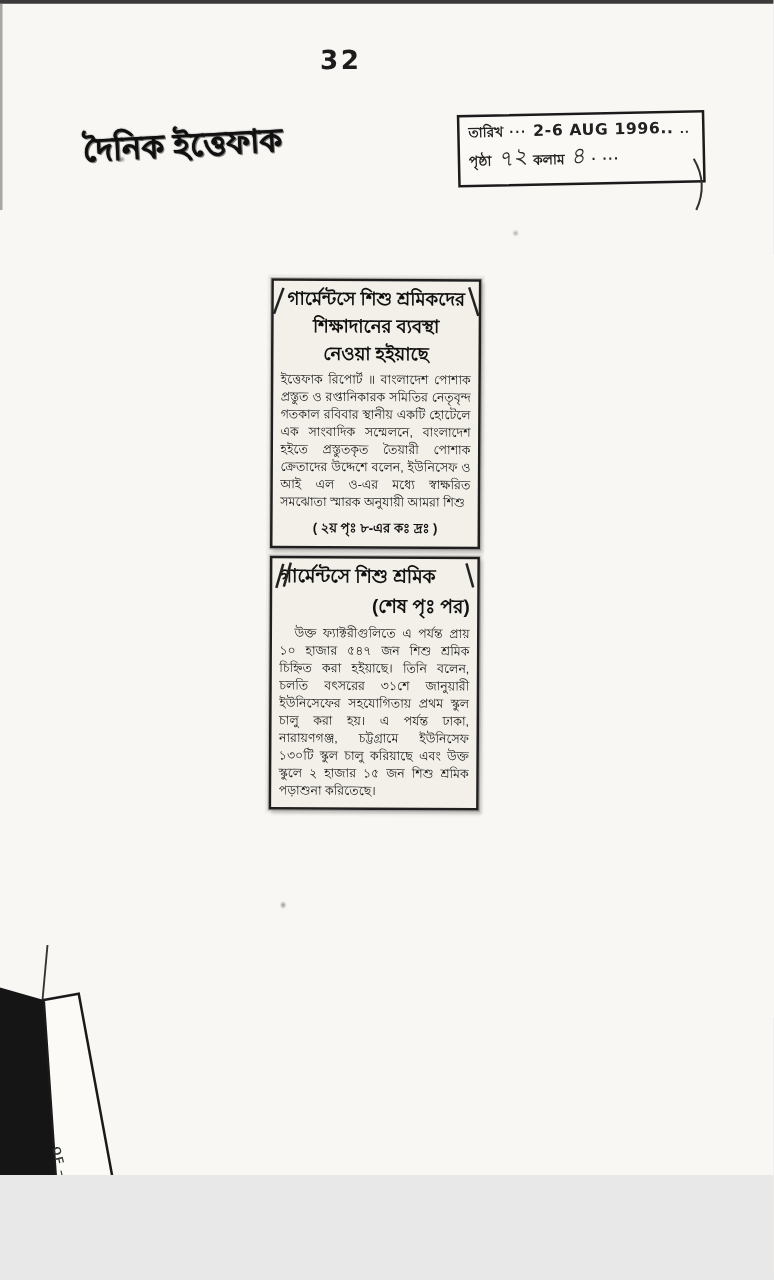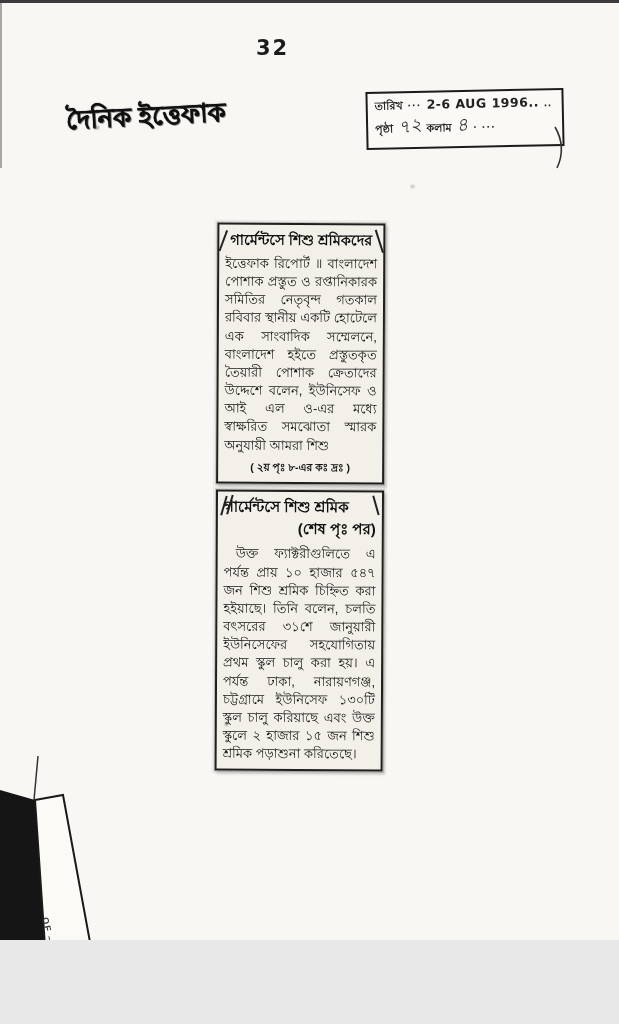--- a/index.html
+++ b/index.html
@@ -38,21 +38,21 @@
   .pen-curve{position:absolute;left:552px;top:126px;}
 
   
   .clip{position:absolute;left:213px;top:220px;width:174px;transform:rotate(.3deg);
     background:rgba(40,40,30,.05);padding:3px;box-sizing:border-box;}
   .clip-box{position:relative;background:#f2f0e8;border:2px solid #1f1f1f;
     box-shadow:0 0 0 1px rgba(0,0,0,.18),2px 3px 3px rgba(0,0,0,.18);
     padding:5px 6px;box-sizing:border-box;}
   .clip-box + .clip-box{margin-top:6px;}
   .headline{font-size:14.5px;font-weight:bold;text-align:center;line-height:1.5;color:#111;}
-  .body-text{font-size:13px;line-height:1.4;text-align:justify;margin:3px 0 0 0;color:#171717;}
+  .body-text{font-size:10px;line-height:1.4;text-align:justify;margin:3px 0 0 0;color:#171717;}
   .jump{text-align:center;font-size:10.5px;font-weight:bold;margin-top:5px;color:#111;}
   .cont-head{font-size:15px;font-weight:bold;line-height:1.3;color:#111;}
   .cont-sub{font-size:15px;text-align:right;font-weight:bold;margin-top:1px;color:#111;}
   .tear{position:absolute;width:1.6px;background:#222;}
 
   
   .corner-svg{position:absolute;left:0;top:750px;}
   .corner-text{font-size:9px;letter-spacing:1.5px;fill:#333;
     font-family:"Liberation Sans","DejaVu Sans",sans-serif;font-weight:bold;}
 </style>
@@ -90,20 +90,22 @@
     <path d="M3,1 C10,13 12,27 5,42" stroke="#333" stroke-width="1.6" fill="none"></path>
   </svg>
 
   <div class="clip">
 
     <div class="clip-box">
       <div class="tear" style="left:3px;top:5px;height:22px;transform:rotate(20deg);"></div>
       <div class="tear" style="right:3px;top:4px;height:24px;transform:rotate(-18deg);"></div>
       <div class="headline">
         <div>গার্মেন্টসে শিশু শ্রমিকদের</div>
+        <div>শিক্ষাদানের ব্যবস্থা</div>
+        <div>নেওয়া হইয়াছে</div>
       </div>
       <p class="body-text">ইত্তেফাক রিপোর্ট ॥ বাংলাদেশ পোশাক প্রস্তুত ও রপ্তানিকারক সমিতির নেতৃবৃন্দ গতকাল রবিবার স্থানীয় একটি হোটেলে এক সাংবাদিক সম্মেলনে, বাংলাদেশ হইতে প্রস্তুতকৃত তৈয়ারী পোশাক ক্রেতাদের উদ্দেশে বলেন, ইউনিসেফ ও আই এল ও-এর মধ্যে স্বাক্ষরিত সমঝোতা স্মারক অনুযায়ী আমরা শিশু</p>
       <div class="jump">( ২য় পৃঃ ৮-এর কঃ দ্রঃ )</div>
     </div>
 
     <div class="clip-box">
       <div class="tear" style="left:5px;top:4px;height:20px;transform:rotate(16deg);"></div>
       <div class="tear" style="left:11px;top:3px;height:20px;transform:rotate(16deg);"></div>
       <div class="tear" style="right:5px;top:3px;height:20px;transform:rotate(-16deg);"></div>
       <div class="cont-head">গার্মেন্টসে শিশু শ্রমিক</div>

